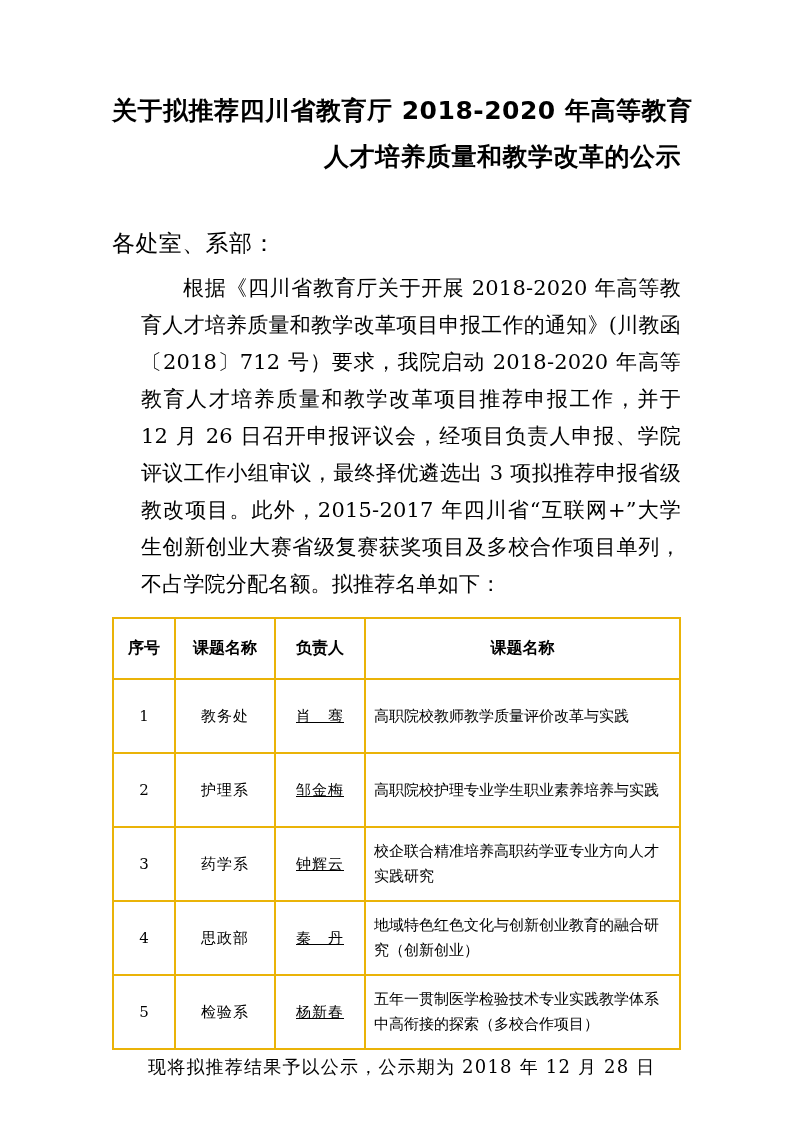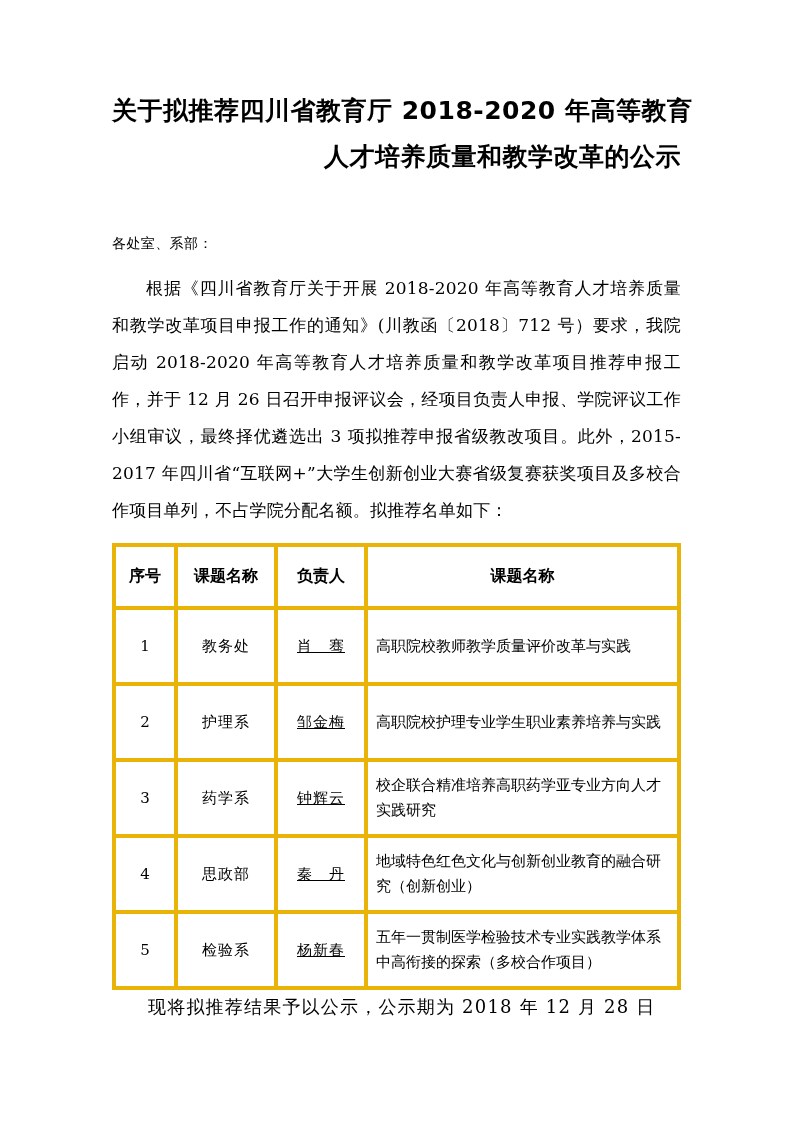--- a/index.html
+++ b/index.html
@@ -29,42 +29,43 @@
     letter-spacing: 0.5px;
     margin: 0 0 4px 0;
     font-family: "DejaVu Sans", "Liberation Sans", sans-serif;
   }
   .title-line {
     display: block;
     white-space: nowrap;
   }
   .salutation {
     margin-top: 46px;
-    font-size: 14px;
+    font-size: 23px;
     line-height: 34px;
     letter-spacing: 0.4px;
   }
   .body-para {
     margin-top: 10px;
-    font-size: 17px;
+    font-size: 21px;
     line-height: 37px;
     text-align: justify;
     text-justify: inter-ideograph;
     text-indent: 2em;
     letter-spacing: 0.2px;
+    margin-left: 29px;
   }
   table.list-table {
     margin-top: 14px;
     border-collapse: collapse;
     width: 100%;
     table-layout: fixed;
   }
   table.list-table th,
   table.list-table td {
-    border: 4px solid #eab308;
+    border: 2px solid #eab308;
     padding: 8px;
     font-size: 15px;
     font-weight: normal;
     vertical-align: middle;
   }
   table.list-table th {
     text-align: center;
     font-weight: bold;
     height: 43px;
     font-size: 16px;

